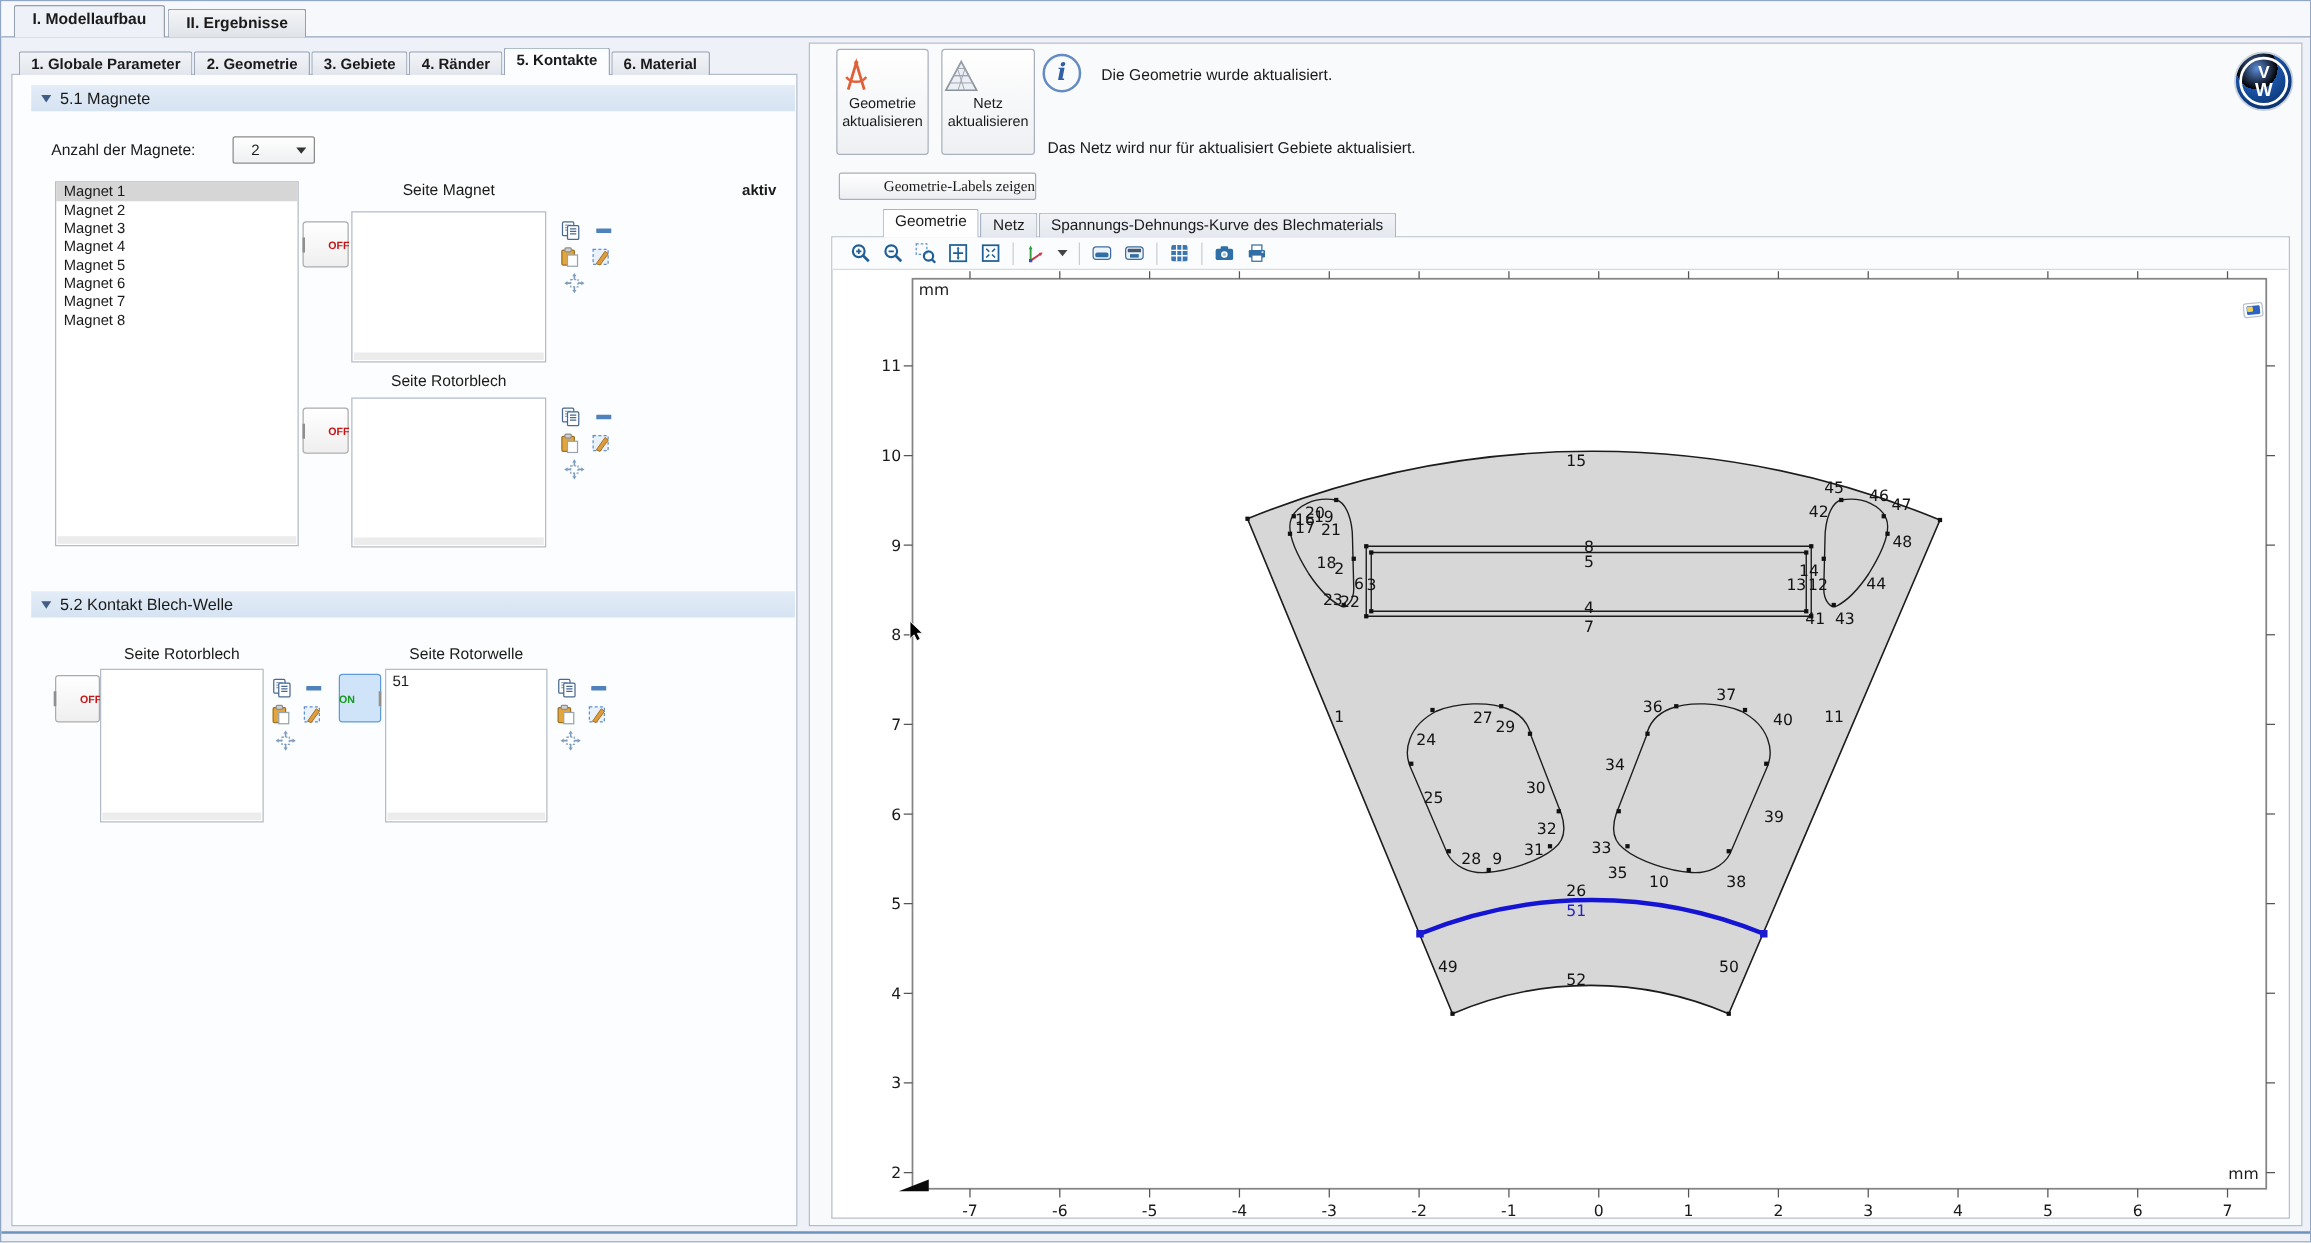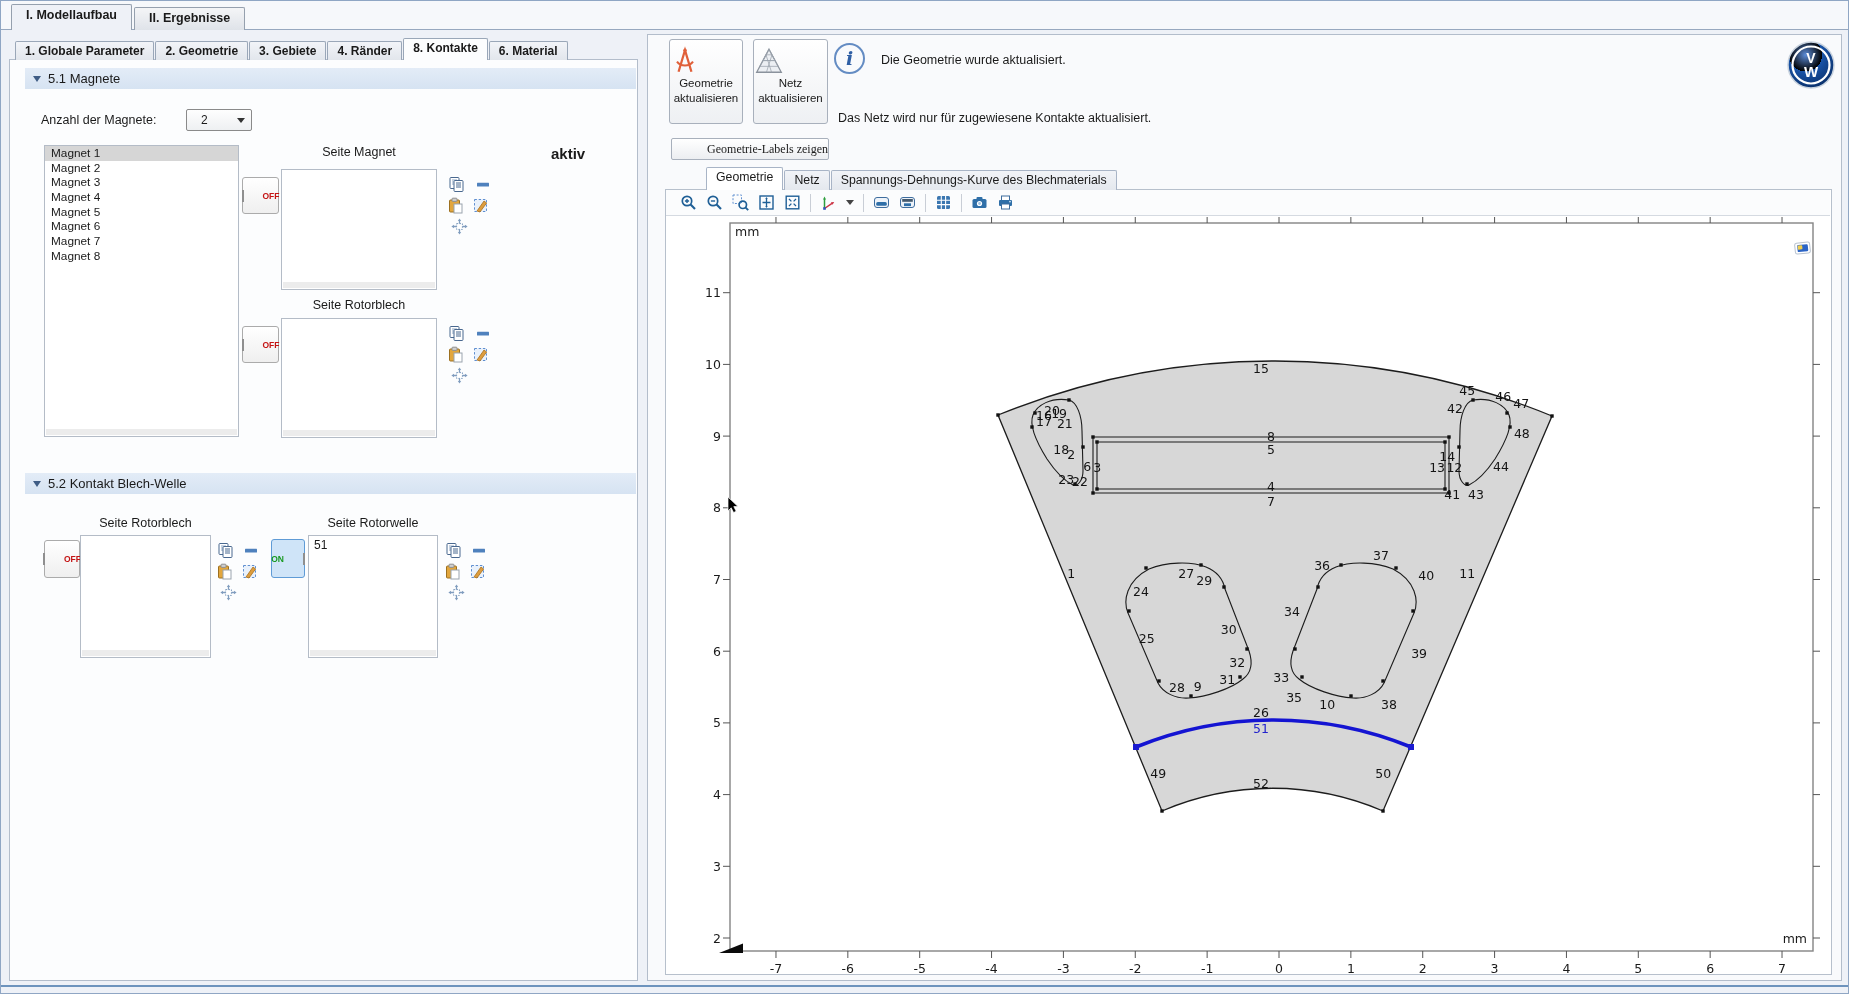--- a/index.html
+++ b/index.html
@@ -73,21 +73,21 @@
   <div class="abs" id="top-tabs">
       <div class="ttab active">I. Modellaufbau</div>
       <div class="ttab">II. Ergebnisse</div>
     </div>
 
   <div class="abs" id="sub-tabs">
       <div class="stab">1. Globale Parameter</div>
       <div class="stab">2. Geometrie</div>
       <div class="stab">3. Gebiete</div>
       <div class="stab">4. Ränder</div>
-      <div class="stab active">8. Kontakte</div>
+      <div class="stab active">5. Kontakte</div>
       <div class="stab">6. Material</div>
     </div>
   <div class="abs" id="left-panel"></div>
 
   <div class="abs sechead" style="left:24px;top:67px;width:603px;">
     <span class="tri"></span>
     <span>5.1 Magnete</span>
   </div>
 
   <div class="abs" style="left:40px;top:112px;font-size:12.5px;">Anzahl der Magnete:</div>
@@ -101,21 +101,21 @@
       <div class="mrow">Magnet 2</div>
       <div class="mrow">Magnet 3</div>
       <div class="mrow">Magnet 4</div>
       <div class="mrow">Magnet 5</div>
       <div class="mrow">Magnet 6</div>
       <div class="mrow">Magnet 7</div>
       <div class="mrow">Magnet 8</div>
     </div>
 
   <div class="abs grouptitle" style="left:280px;top:144px;width:156px;">Seite Magnet</div>
-  <div class="abs" style="left:550px;top:144px;width:70px;font-weight:bold;font-size:15px;">aktiv</div>
+  <div class="abs" style="left:550px;top:144px;width:70px;text-align:right;font-weight:bold;font-size:12px;">aktiv</div>
 
   <div class="abs toggle off" style="left:241px;top:176px;width:37px;height:37px;">
     <span class="sq"></span>
       <span class="txt">OFF</span>
   </div>
   <div class="abs selbox" style="left:280px;top:168px;width:156px;height:121px;"></div>
   <span class="abs ic" style="left:447px;top:175px;"><svg width="17" height="17" viewBox="0 0 17 17">
         <rect x="2" y="1.5" width="9" height="11" rx="1" fill="#fff" stroke="#49688f"></rect>
         <path d="M4 4h5M4 6h5M4 8h5" stroke="#8fa7c4" stroke-width="1" fill="none"></path>
         <rect x="6" y="4.5" width="9" height="11" rx="1" fill="#fff" stroke="#49688f"></rect>
@@ -263,21 +263,21 @@
       <path d="M14 3 L25.5 24.5 H2.5 Z" fill="#eceff3" stroke="#8a929c" stroke-width="1.2"></path>
       <path d="M11.2 8.2 H16.8 M8.3 13.6 H19.7 M5.4 19 H22.6 M11.2 8.2 L5.4 19 M16.8 8.2 L22.6 19 M14 3 L8.3 13.6 M14 3 L19.7 13.6 M11.2 8.2 L16.4 24.5 M16.8 8.2 L11.6 24.5 M8.3 13.6 L19.7 13.6" stroke="#9aa2ac" stroke-width="0.7" fill="none"></path>
     </svg>
     <div>Netz aktualisieren</div>
   </div>
 
   <div class="abs" id="info-circ" style="left:833px;top:42px;">
       <i>i</i>
     </div>
   <div class="abs msg" style="left:880px;top:52px;">Die Geometrie wurde aktualisiert.</div>
-  <div class="abs msg" style="left:837px;top:110px;">Das Netz wird nur für zugewiesene Kontakte aktualisiert.</div>
+  <div class="abs msg" style="left:837px;top:110px;">Das Netz wird nur für aktualisiert Gebiete aktualisiert.</div>
 
   <div class="abs smallbtn" style="left:670px;top:137px;width:158px;height:22px;">
     <span>Geometrie-Labels zeigen</span>
   </div>
 
   <div class="abs" style="left:1786px;top:40px;">
     <svg width="48" height="48" viewBox="0 0 48 48">
       <defs>
         <radialGradient id="vwg" cx="38%" cy="28%" r="80%">
           <stop offset="0%" stop-color="#5c8cd8"></stop>

